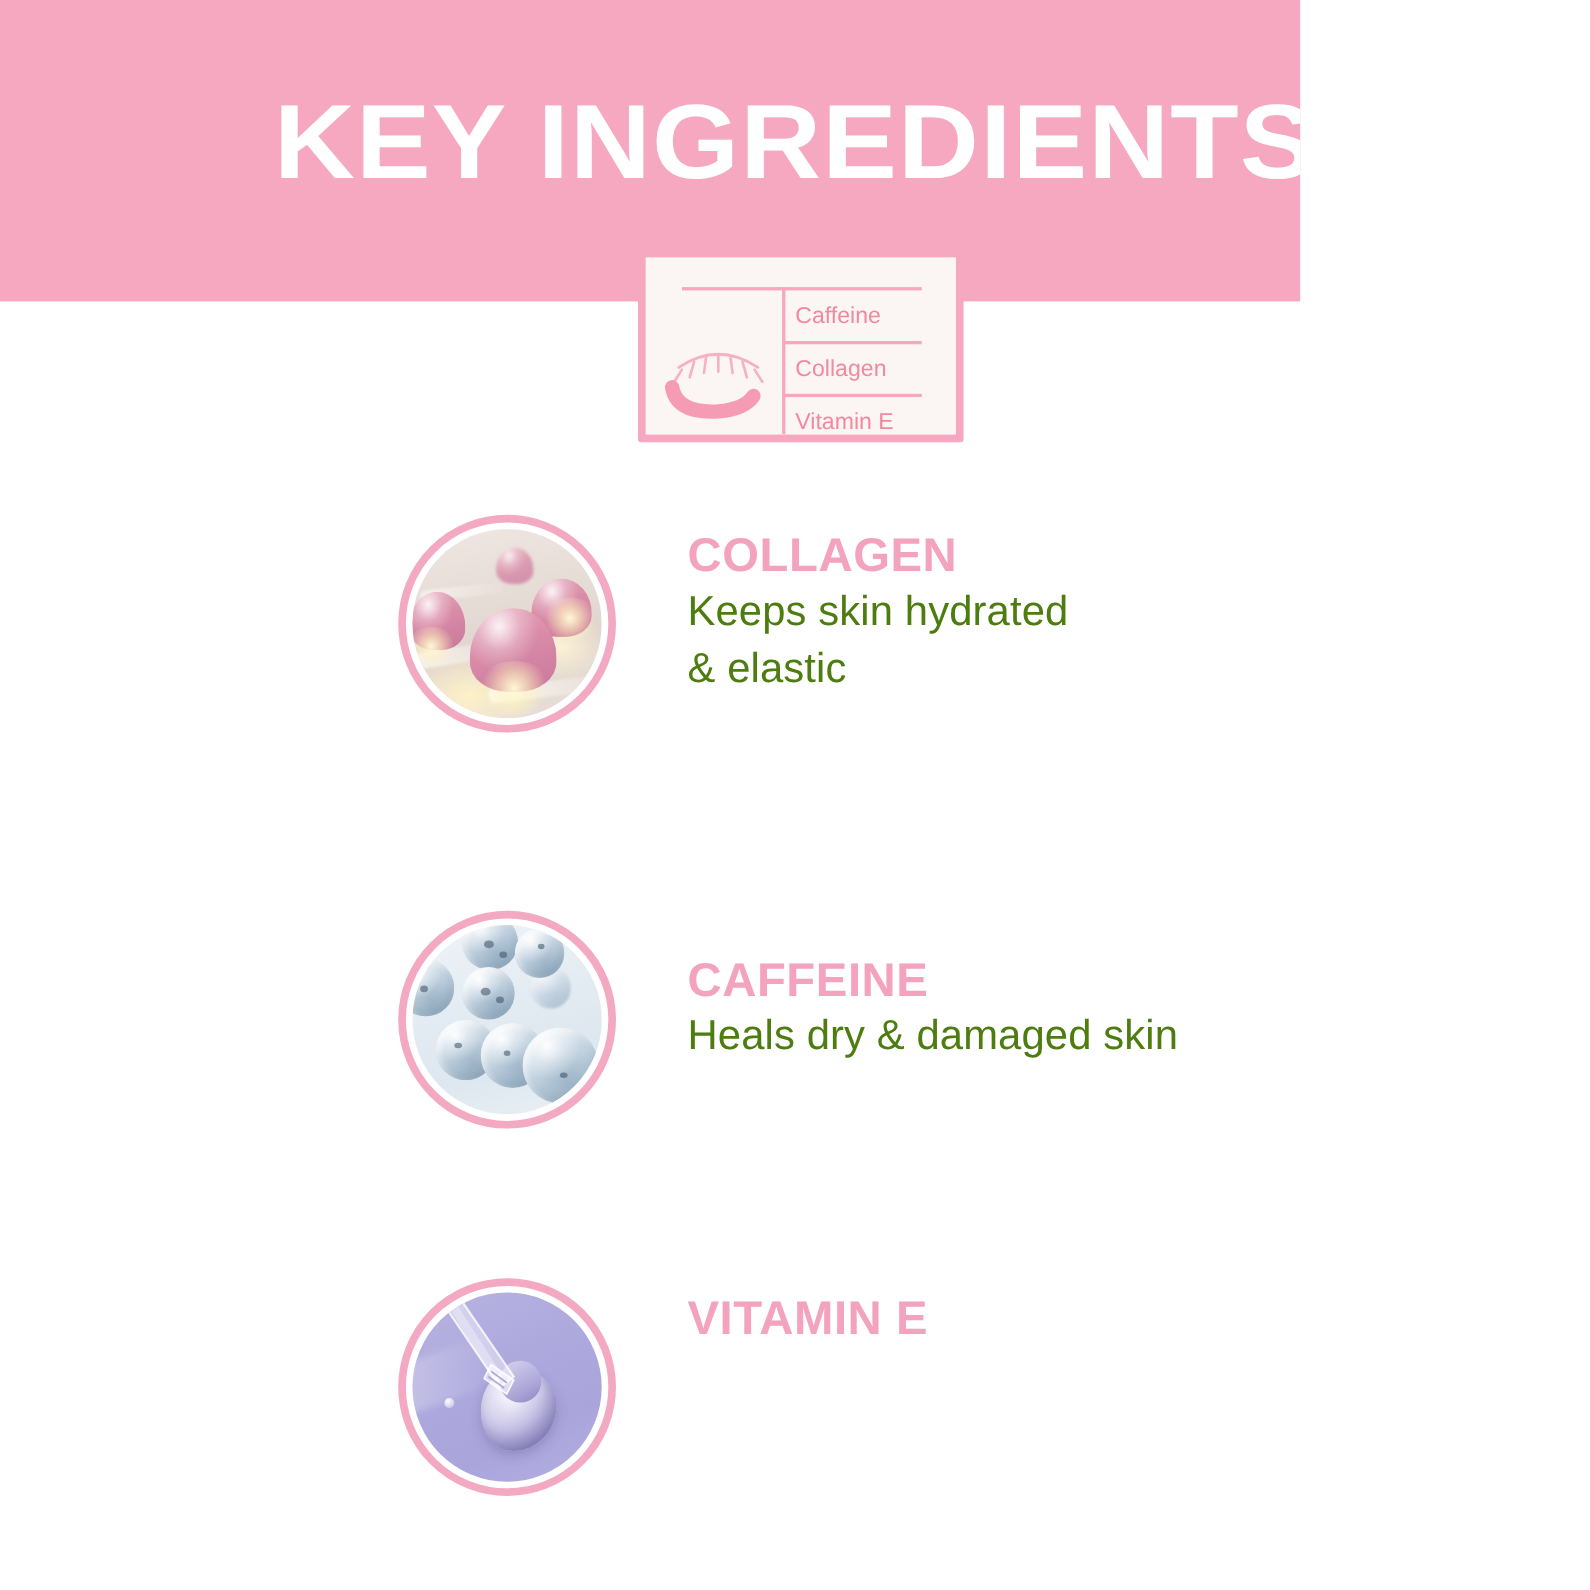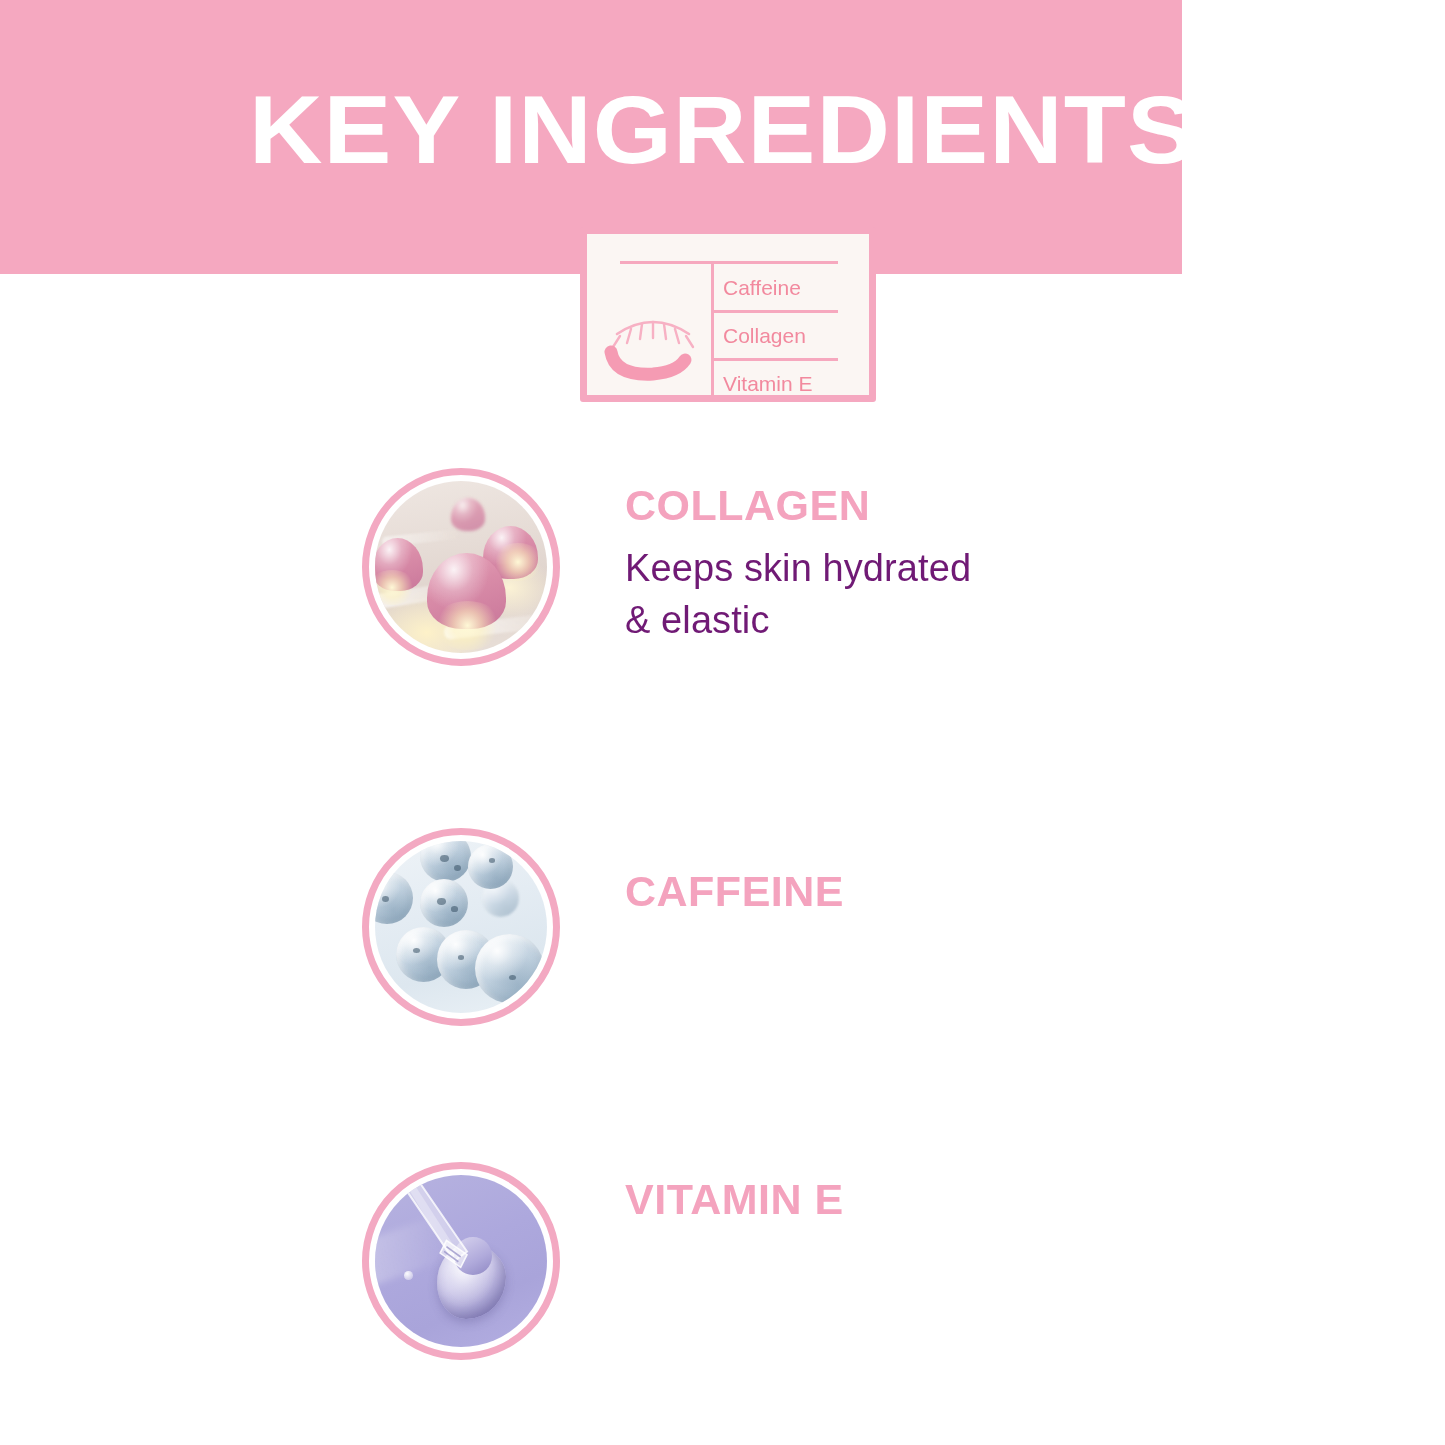--- a/index.html
+++ b/index.html
@@ -272,26 +272,25 @@
     color: #F4A3BE;
     font-family: "Liberation Sans Narrow", "Liberation Sans", sans-serif;
     font-weight: bold;
     font-size: 43px;
     letter-spacing: 0.5px;
     line-height: 50px;
     white-space: nowrap;
   }
 
   .ingredient-desc {
-    color: #701a75;
+    color: #4d7c0f;
     font-family: "Liberation Sans", sans-serif;
     font-weight: normal;
     font-size: 38px;
     line-height: 52px;
-    margin-top: 12px;
     letter-spacing: 0.1px;
   }
 
   .row-collagen  .text-block { top: 12px; }
   .row-caffeine  .text-block { top: 38px; }
   .row-vitamin-e .text-block { top: 12px; }
 </style>
 </head>
 <body>
 
@@ -365,20 +364,21 @@
         <div class="speck" style="left:44%;top:38%;width:4%;height:3%;"></div>
         <div class="speck" style="left:4%;top:32%;width:4%;height:3.5%;"></div>
         <div class="speck" style="left:22%;top:62%;width:4%;height:3%;"></div>
         <div class="speck" style="left:48%;top:66%;width:4%;height:3%;"></div>
         <div class="speck" style="left:78%;top:78%;width:4%;height:3%;"></div>
         <div class="speck" style="left:66%;top:10%;width:4%;height:3%;"></div>
       </div>
     </div>
     <div class="text-block">
       <div class="ingredient-name">CAFFEINE</div>
+      <div class="ingredient-desc">Heals dry &amp; damaged skin</div>
     </div>
   </div>
 
   <div class="ingredient-row row-vitamin-e">
     <div class="thumb-wrap">
       <div class="thumb-img scene-vitamin">
         <div class="vit-sheen"></div>
         <div class="droplet"></div>
         <div class="droplet-lobe"></div>
         <svg class="pipette" viewBox="0 0 100 120">

